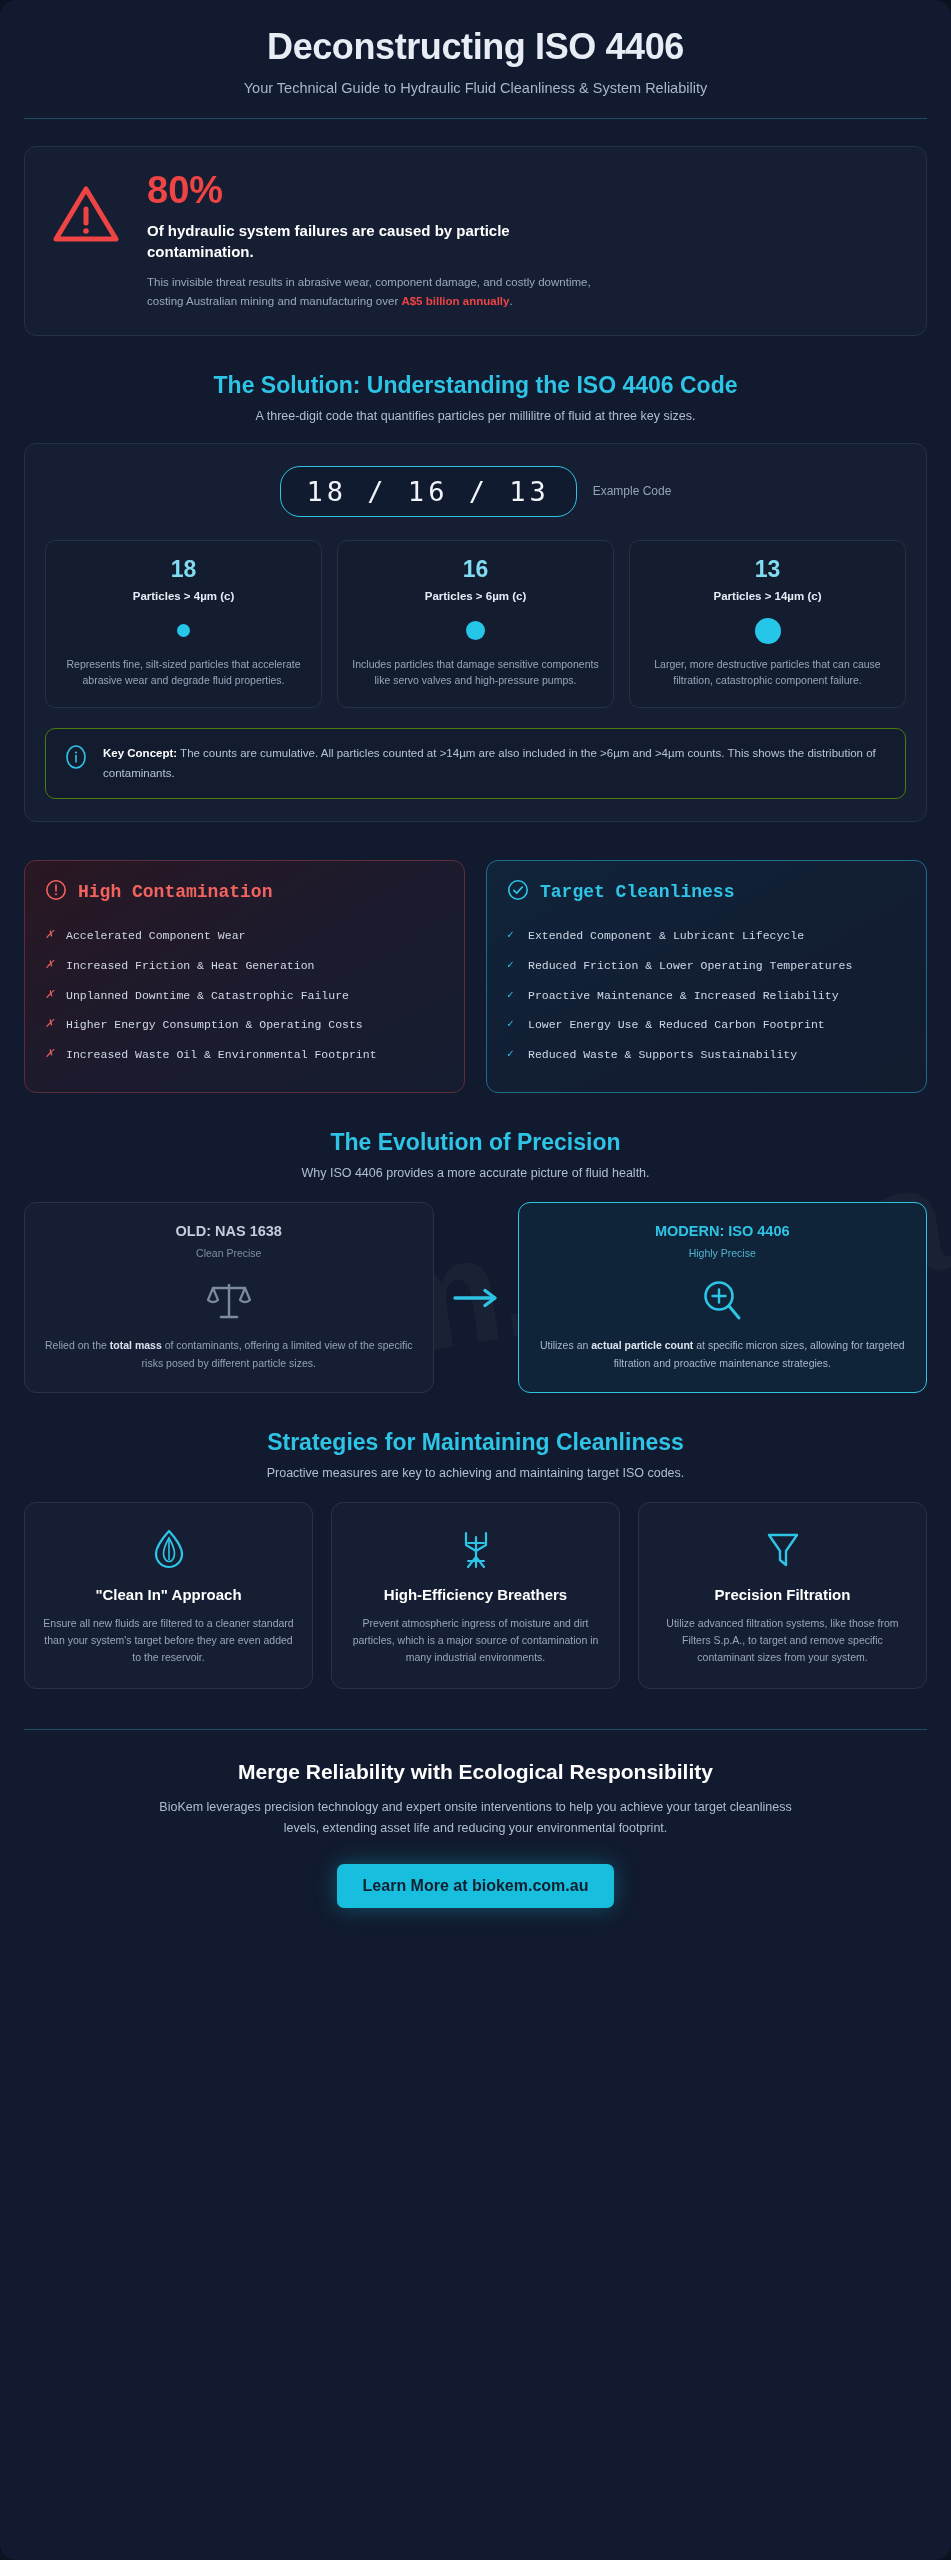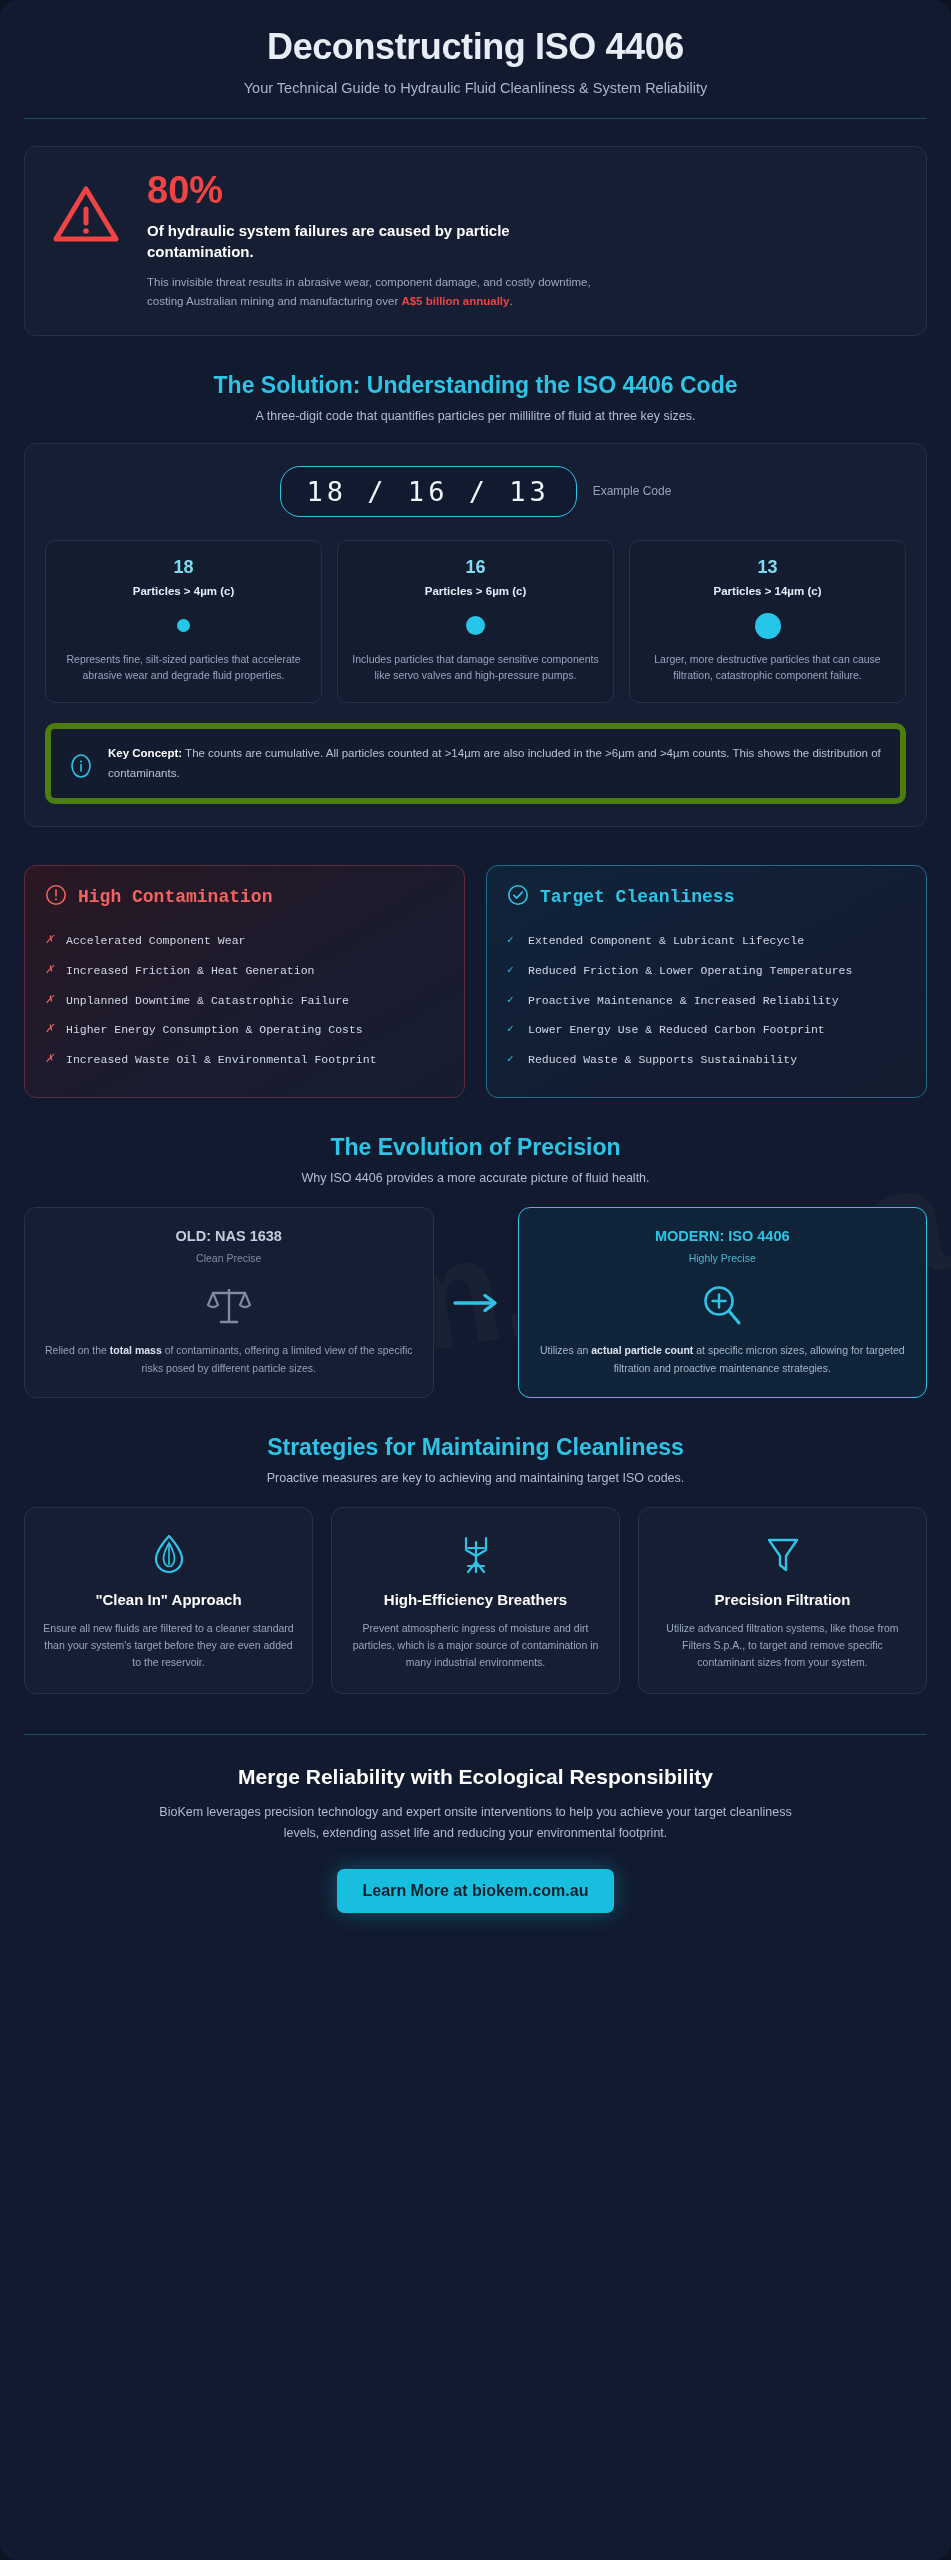--- a/index.html
+++ b/index.html
@@ -137,21 +137,21 @@
   }
   .triple {
     flex: 1;
     background: #141d30;
     border: 1px solid #25304a;
     border-radius: 10px;
     padding: 17px 14px 19px 14px;
     text-align: center;
   }
   .triple .num {
-    font-size: 18px;
+    font-size: 23px;
     font-weight: 700;
     color: #7fdcf2;
     line-height: 1;
   }
   .triple .lbl {
     font-size: 11.5px;
     font-weight: 700;
     color: #e6ecf5;
     margin-top: 9px;
   }
@@ -160,26 +160,26 @@
   .triple .desc {
     font-size: 10.5px;
     color: #97a5bc;
     line-height: 1.55;
     margin-top: 4px;
   }
 
   .key-box {
     margin-top: 20px;
     background: #131c2f;
-    border: 6px solid #4d7c0f;
+    border: 1px solid #4d7c0f;
     border-radius: 10px;
     padding: 15px 17px;
     display: flex;
     gap: 14px;
-    align-items: flex-end;
+    align-items: flex-start;
   }
   .key-text {
     font-size: 11.5px;
     color: #b6c3d6;
     line-height: 1.68;
   }
   .key-text b { color: #ffffff; font-weight: 700; }
 
   
   .compare {

